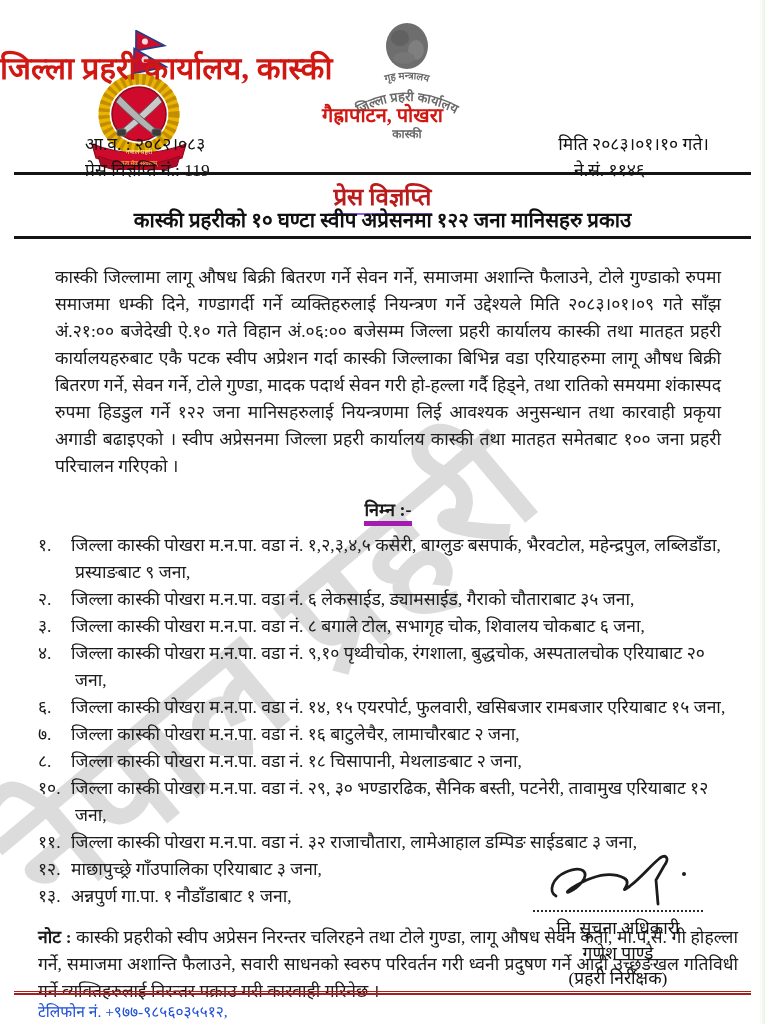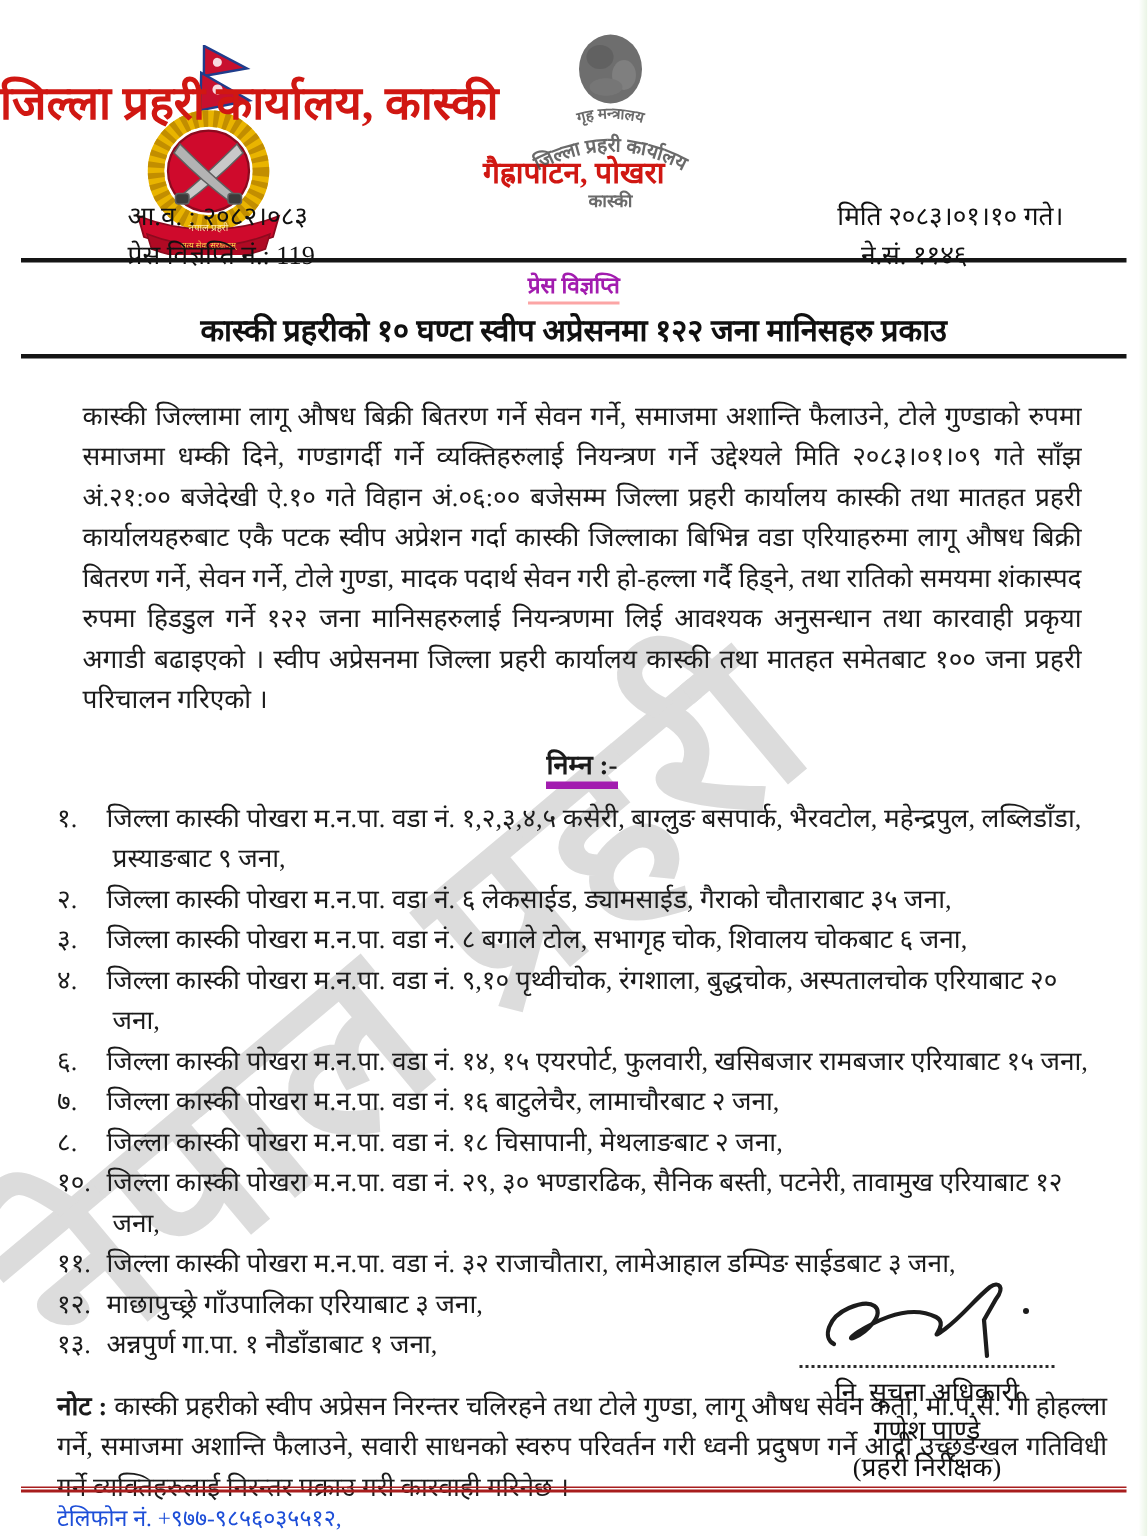--- a/index.html
+++ b/index.html
@@ -28,21 +28,21 @@
   .org-sub{position:absolute;left:0;top:101px;width:100%;text-align:center;font-size:20px;font-weight:bold;color:#d01712;z-index:2;}
   .meta{position:absolute;font-size:17.5px;color:#111;white-space:nowrap;}
   .m-fy{left:85px;top:131px;}
   .m-date{right:56px;top:131px;}
   .m-prno{left:85px;top:157px;}
   .m-ns{right:120px;top:157px;}
   .rule{position:absolute;left:14px;right:14px;height:3px;background:#151515;}
   .rule1{top:172px;}
   .rule2{top:236px;}
   .press-label{position:absolute;left:0;top:179px;width:100%;text-align:center;z-index:2;}
-  .press-label span{display:inline-block;font-size:15px;font-weight:bold;color:#a21caf;border-bottom:2px solid #fca5a5;padding-bottom:1px;}
+  .press-label span{display:inline-block;font-size:24px;font-weight:bold;color:#b91c1c;border-bottom:2px solid #8b5cf6;padding-bottom:1px;}
   .headline{position:absolute;left:0;top:205px;width:100%;text-align:center;font-size:20.5px;font-weight:bold;color:#101010;z-index:2;}
 
   
   .flow{position:absolute;left:38px;top:247px;width:700px;font-size:17.5px;line-height:27px;z-index:1;}
   .body-par{margin:17px;text-align:justify;}
   .list-head{text-align:center;margin:10px 0 8px 0;font-weight:bold;font-size:18px;}
   .list-head span{border-bottom:5px solid #a21caf;padding-bottom:1px;}
   .list{margin:0;}
   .li{margin:0;padding-left:37px;text-indent:-37px;text-align:left;}
   .li .num{display:inline-block;min-width:33px;text-indent:0;}

